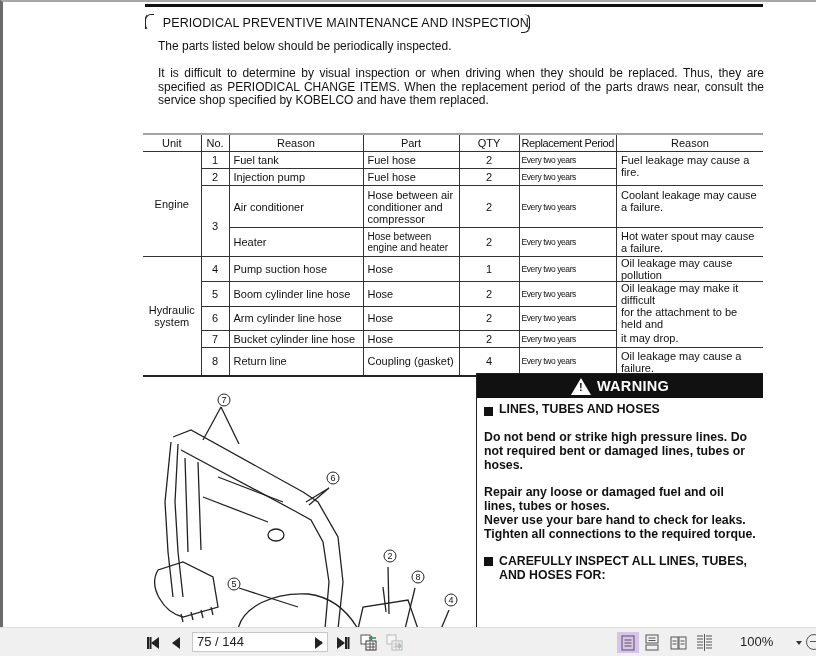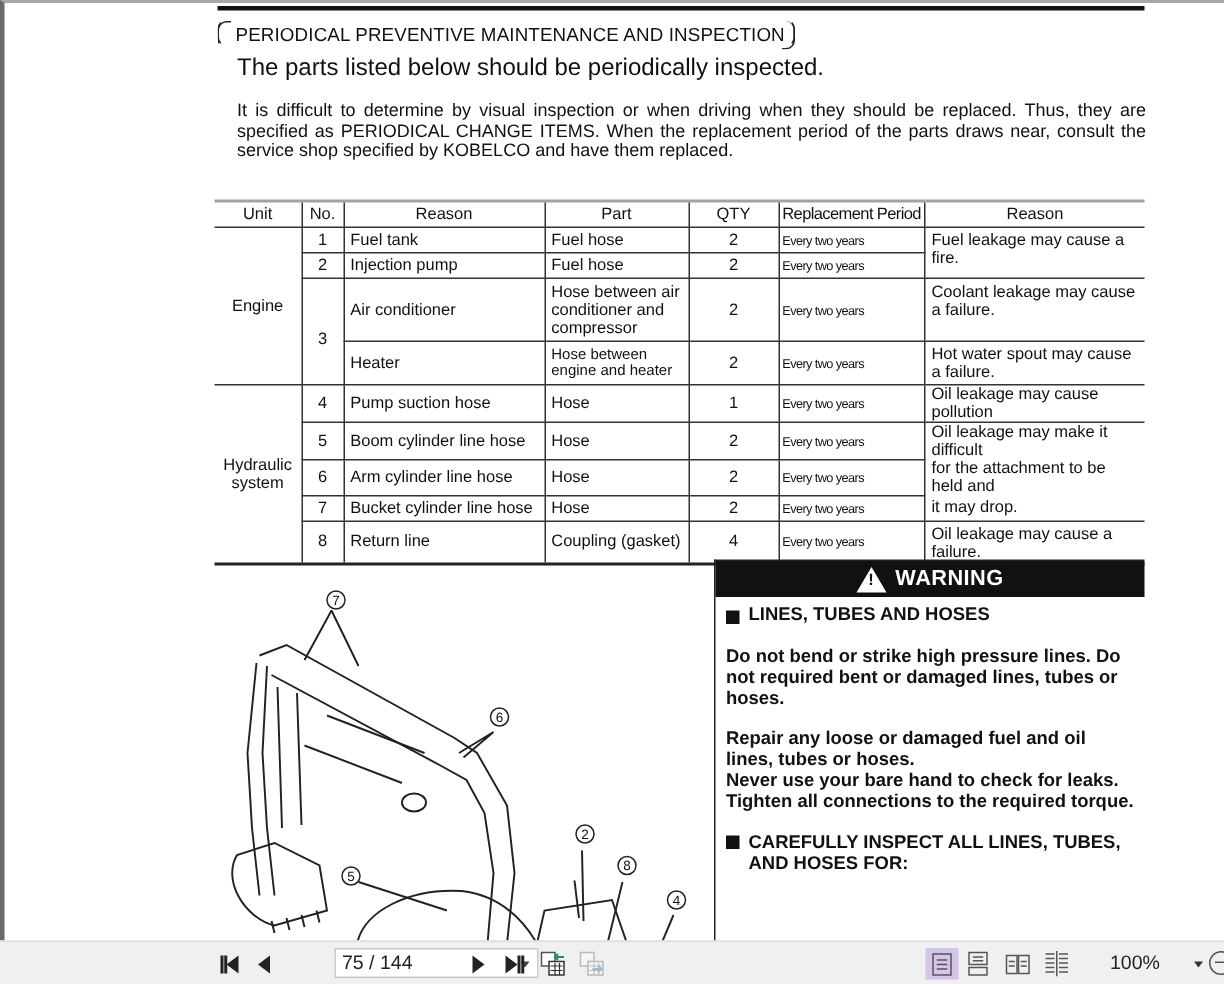--- a/index.html
+++ b/index.html
@@ -21,31 +21,32 @@
   }
   .top-rule {
     position:absolute; left:142px; top:2px; width:618px; height:3px; background:#111;
   }
   .section-title {
     position:absolute; left:142px; top:11px; width:385px; height:18px;
     border:1px solid #222; border-radius:6px 6px 6px 6px;
     border-top-color:transparent; border-bottom-color:transparent;
     font-size:12.5px; line-height:18px; padding-left:11px; box-sizing:border-box;
     letter-spacing:0.1px;
+    text-align:right;
   }
   .section-title::before {
     content:""; position:absolute; left:-1px; top:0; width:8px; height:14px;
     border-left:1.5px solid #222; border-top:1.5px solid #222; border-radius:6px 0 0 0;
   }
   .section-title::after {
     content:""; position:absolute; right:-1px; top:0; width:8px; height:18px;
     border-right:1.5px solid #222; border-bottom:1px solid #222; border-radius:0 6px 6px 0;
   }
   .intro {
-    position:absolute; left:155px; top:37px; font-size:16px; line-height:14px; width:610px;
+    position:absolute; left:155px; top:37px; font-size:12px; line-height:14px; width:610px;
   }
   .para {
     position:absolute; left:155px; top:65px; width:606px; font-size:12px; line-height:13.5px;
     text-align:justify;
   }
   table.maint {
     position:absolute; left:140px; top:131px; width:620px;
     border-collapse:collapse; font-size:11px;
   }
   table.maint th, table.maint td {
@@ -82,21 +83,21 @@
   .warning-body .sq { width:9px; height:9px; background:#111; margin-right:6px; flex:none; }
   .warning-body p { margin:0 0 13px 0; }
   .diagram { position:absolute; left:140px; top:380px; width:330px; height:247px; }
   .toolbar {
     position:absolute; left:0; top:627px; width:816px; height:29px; background:#f0f0f0;
     border-top:1px solid #dcdcdc; box-sizing:border-box;
   }
   .tb-btn { position:absolute; top:6px; height:17px; display:flex; align-items:center; justify-content:center; cursor:pointer; }
   .page-select {
     position:absolute; left:192px; top:4px; width:136px; height:20px; background:#fff;
-    border:1px solid #c8c8c8; box-sizing:border-box; font-size:13px; line-height:18px; padding-left:4px; color:#222;margin-left:31px;
+    border:1px solid #c8c8c8; box-sizing:border-box; font-size:13px; line-height:18px; padding-left:4px; color:#222;
   }
   .page-select .caret { position:absolute; right:5px; top:8px; width:0; height:0;
     border-left:3px solid transparent; border-right:3px solid transparent; border-top:4px solid #444; }
   .zoom-val { position:absolute; left:740px; top:6px; font-size:13px; color:#222; }
   .zoom-caret { position:absolute; left:796px; top:13px; width:0; height:0;
     border-left:3px solid transparent; border-right:3px solid transparent; border-top:4px solid #333; }
   .zoom-out { position:absolute; left:806px; top:6px; width:16px; height:16px; border:1px solid #555; border-radius:50%; box-sizing:border-box; }
   .zoom-out::after { content:""; position:absolute; left:3px; top:6px; width:8px; height:1px; background:#555; }
   .view-active { background:#d7c4ea; }
 </style>

